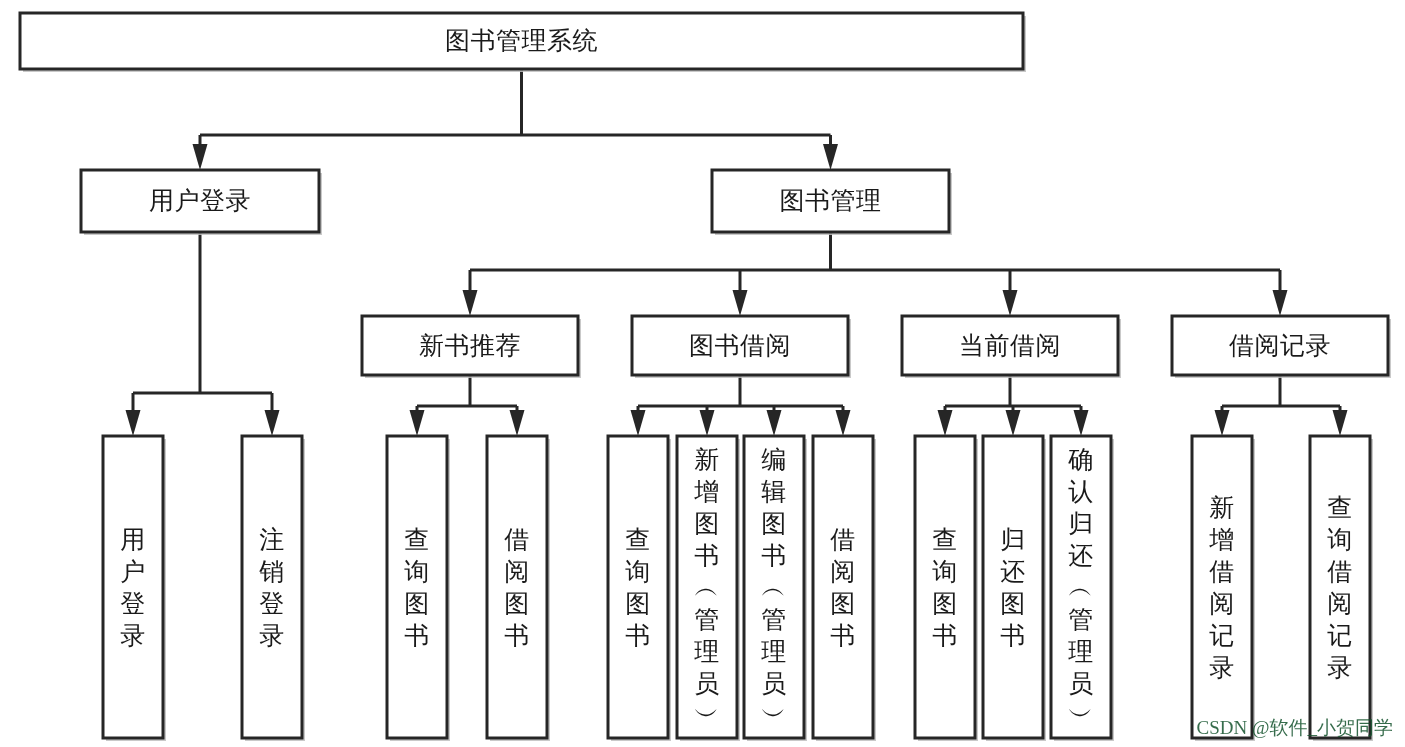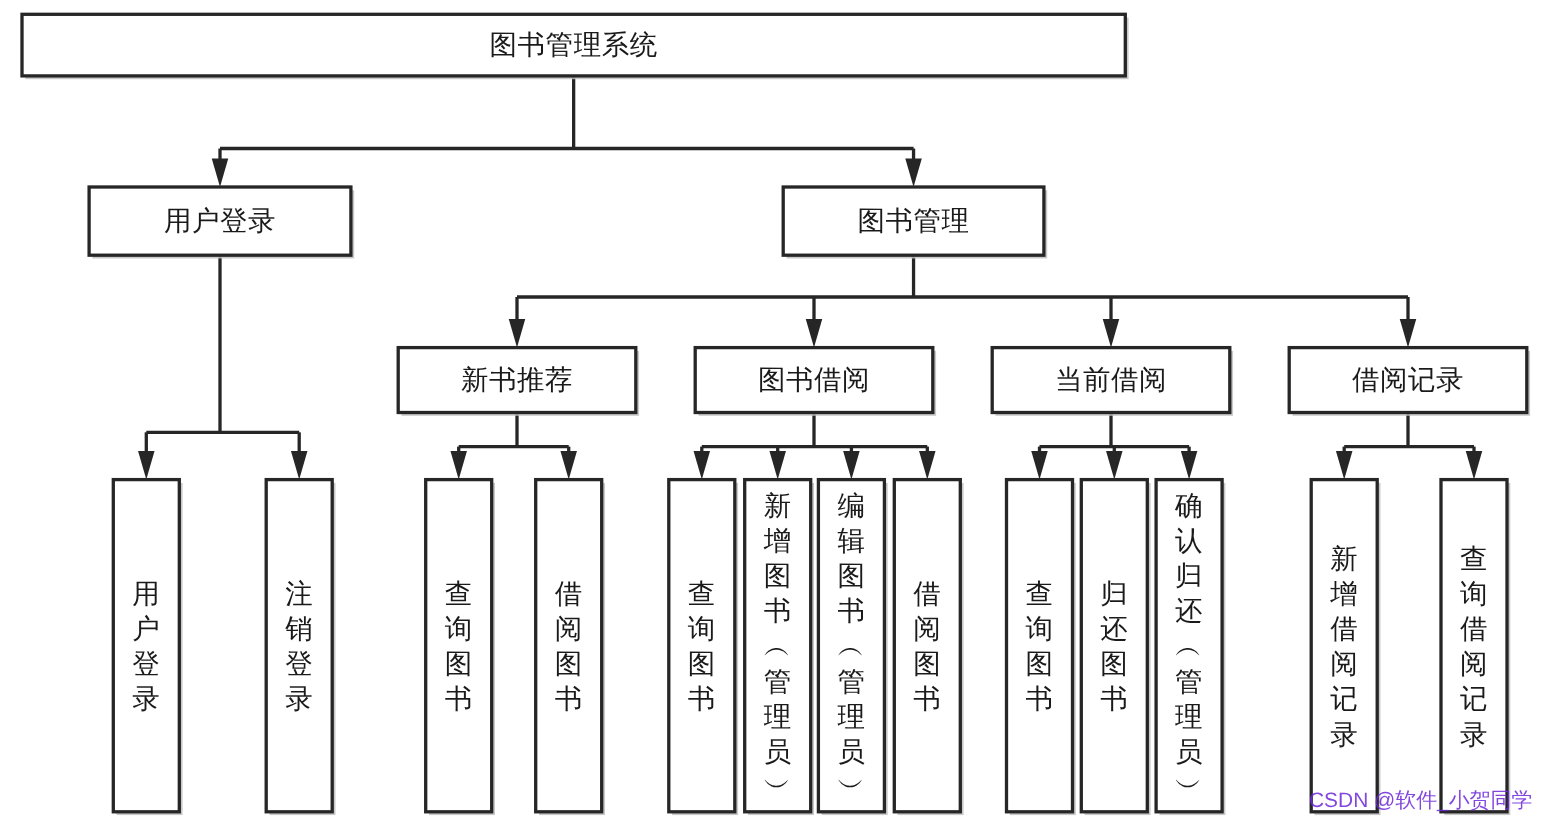--- a/index.html
+++ b/index.html
@@ -60,23 +60,23 @@
     font-family: "DejaVu Sans", "Liberation Sans", sans-serif;
     font-size: 25px;
     fill: #1a1a1a;
     text-anchor: middle;
     letter-spacing: 0.5px;
   }
   .watermark {
     position: absolute;
     right: 12px;
     bottom: 6px;
-    font-family: Liberation Sans, sans-serif;
+    font-family: Liberation Serif, serif;
     font-size: 19px;
-    color: #6d28d9;
+    color: #14532d;
     white-space: nowrap;
     pointer-events: none;
     opacity: 0.85;
   }
 </style>
 </head>
 <body>
 
 <div id="diagram-root">
   <svg class="diagram-canvas" viewBox="0 0 1405 747">

